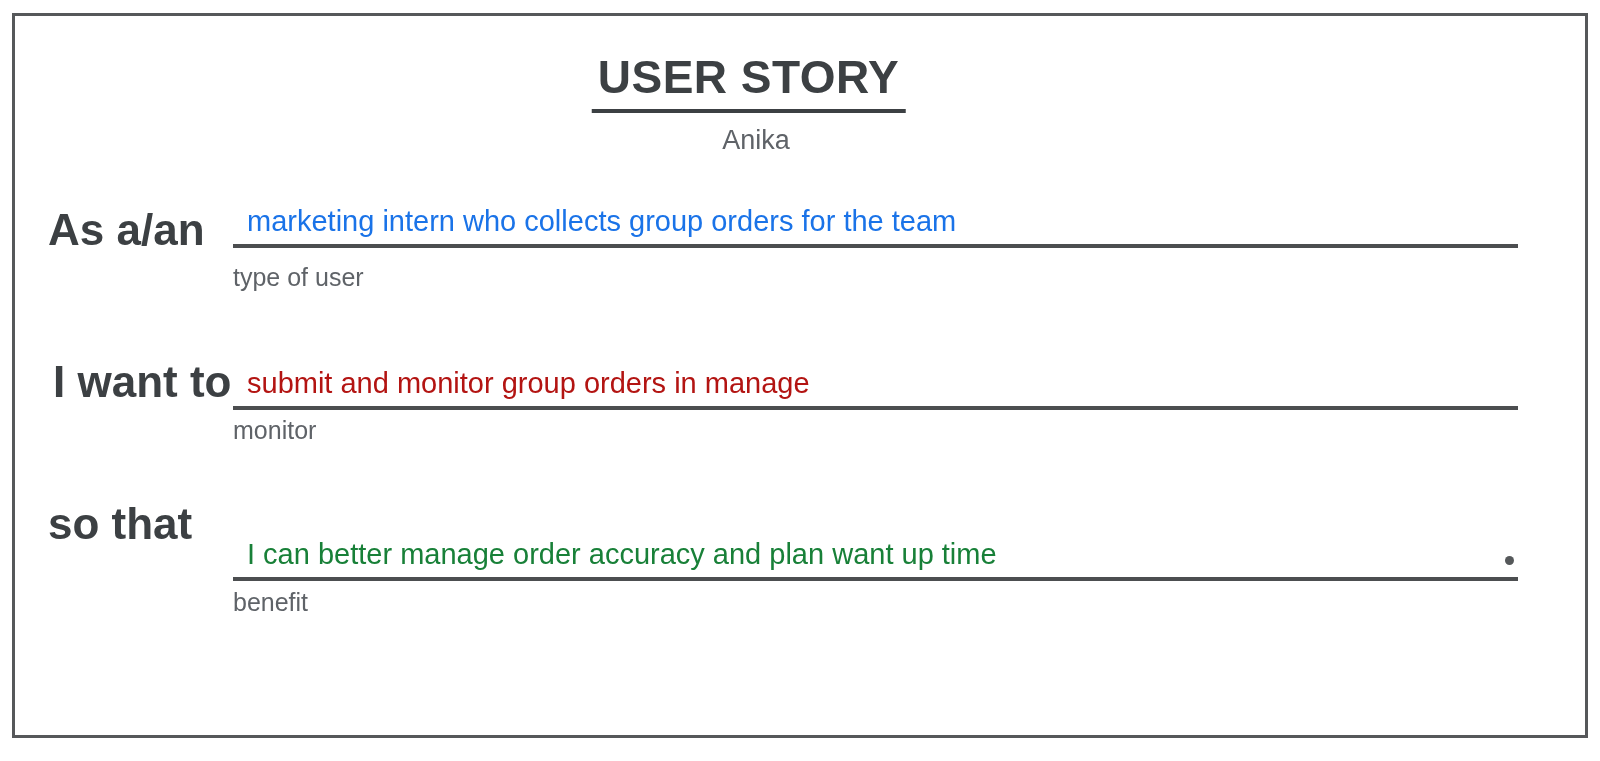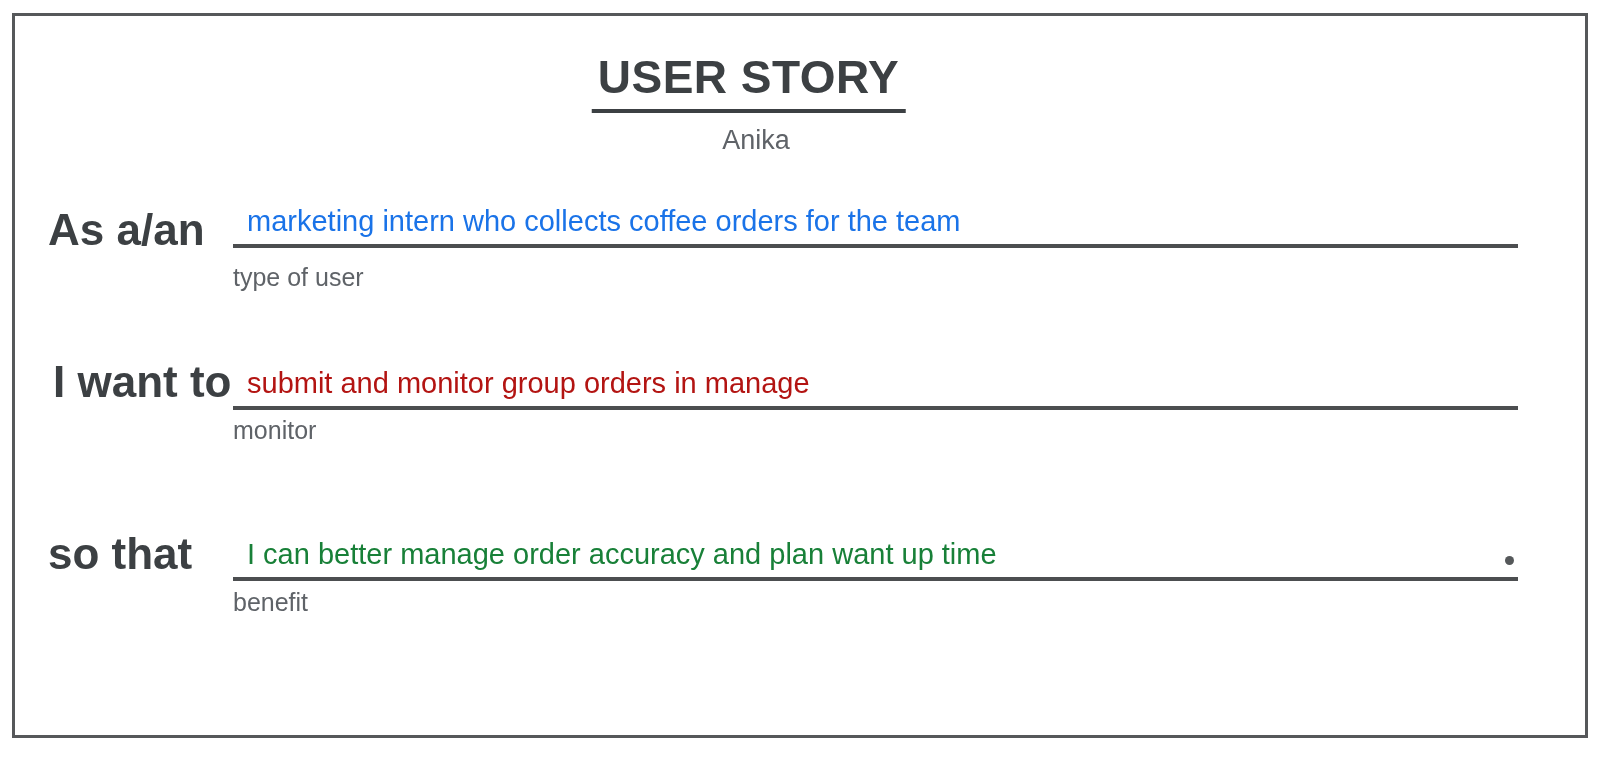--- a/index.html
+++ b/index.html
@@ -21,30 +21,30 @@
 <div class="page">
   <div class="frame"></div>
 
   <div class="title-wrap">
     <span class="title">USER STORY</span>
   </div>
   <div class="subtitle">Anika</div>
 
   <div class="row-label" style="left:48px;top:210px;">As a/an</div>
   <div class="value-line" style="top:198px;">
-    <span class="value-text" style="color: rgb(26, 115, 232);">marketing intern who collects coffee orders for the team</span>
+    <span class="value-text" style="color: rgb(26, 115, 232);">marketing intern who collects group orders for the team</span>
   </div>
   <div class="caption" style="top:263px;">type of user</div>
 
   <div class="row-label" style="left:53px;top:362px;">I want to</div>
   <div class="value-line" style="top:360px;">
     <span class="value-text" style="color: rgb(179, 20, 18);">submit and monitor group orders in manage</span>
   </div>
   <div class="caption" style="top:416px;">monitor</div>
 
-  <div class="row-label" style="left:48px;top:534px;">so that</div>
+  <div class="row-label" style="left:48px;top:504px;">so that</div>
   <div class="value-line" style="top:531px;">
     <span class="value-text" style="color: rgb(24, 128, 56);">I can better manage order accuracy and plan want up time</span>
   </div>
   <div class="caption" style="top:588px;">benefit</div>
 
   <div class="dot"></div>
 </div>
 
 </body></html>

